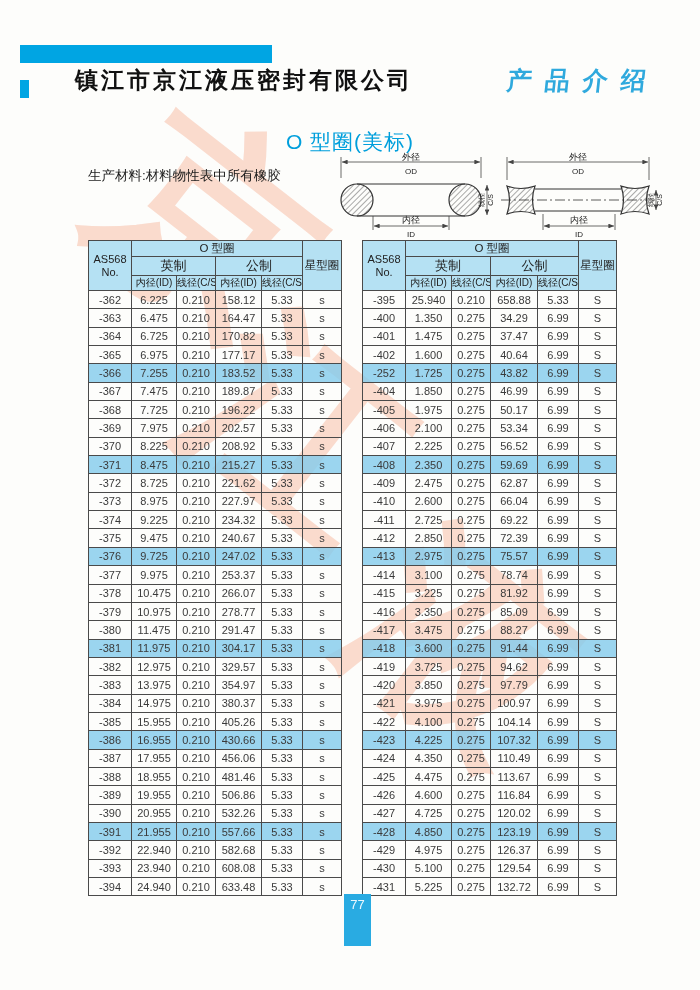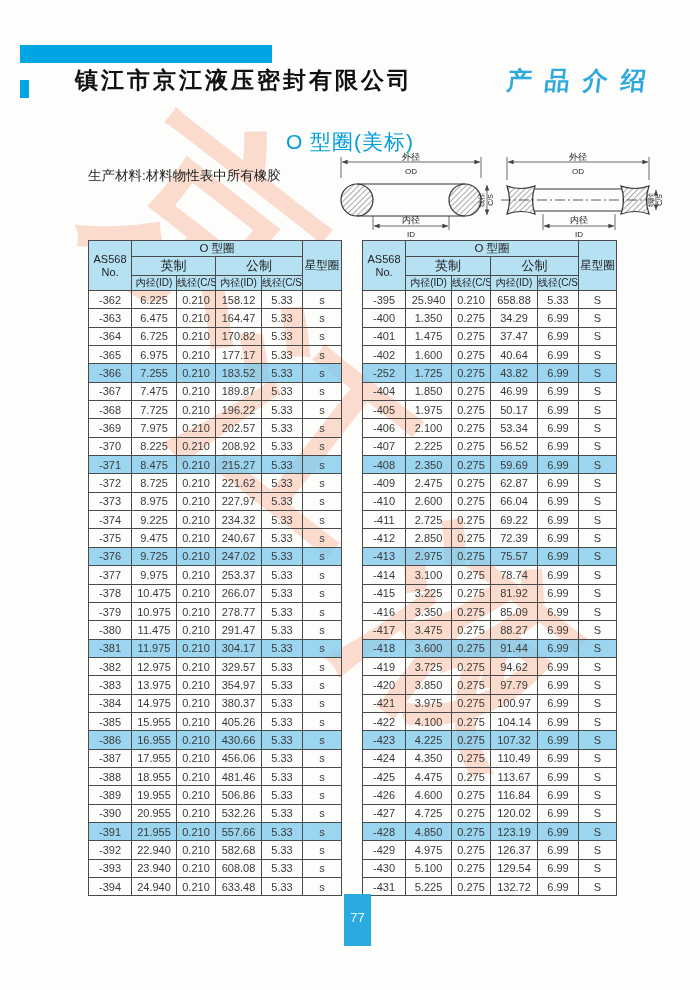--- a/index.html
+++ b/index.html
@@ -54,21 +54,21 @@
   .h-r1 th{height:15px;font-size:11.5px;}
   .h-r2 th{height:12px;}
   .h-r3 th{height:13px;font-size:10px;margin-top:44px;}
   th.as-col div{line-height:13px;font-size:11px;}
   tbody td{height:17.35px;font-size:11px;color:#3a3a3a;background:transparent;}
   tbody tr.hl td{background:rgba(130,203,236,0.80);}
   
   .pagenum{
     position:absolute;left:344px;top:894px;width:27px;height:52px;z-index:1;
     background:#29abe2;color:#eaf7fd;font-size:13px;text-align:center;
-    padding-top:16px;box-sizing:border-box;
+    padding-top:3px;box-sizing:border-box;
   }
 </style>
 </head>
 <body>
 
 <span class="wm" id="wm1">京</span>
 <span class="wm" id="wm2">江</span>
 <span class="wm" id="wm3">液</span>
 
 <div class="hdr">

